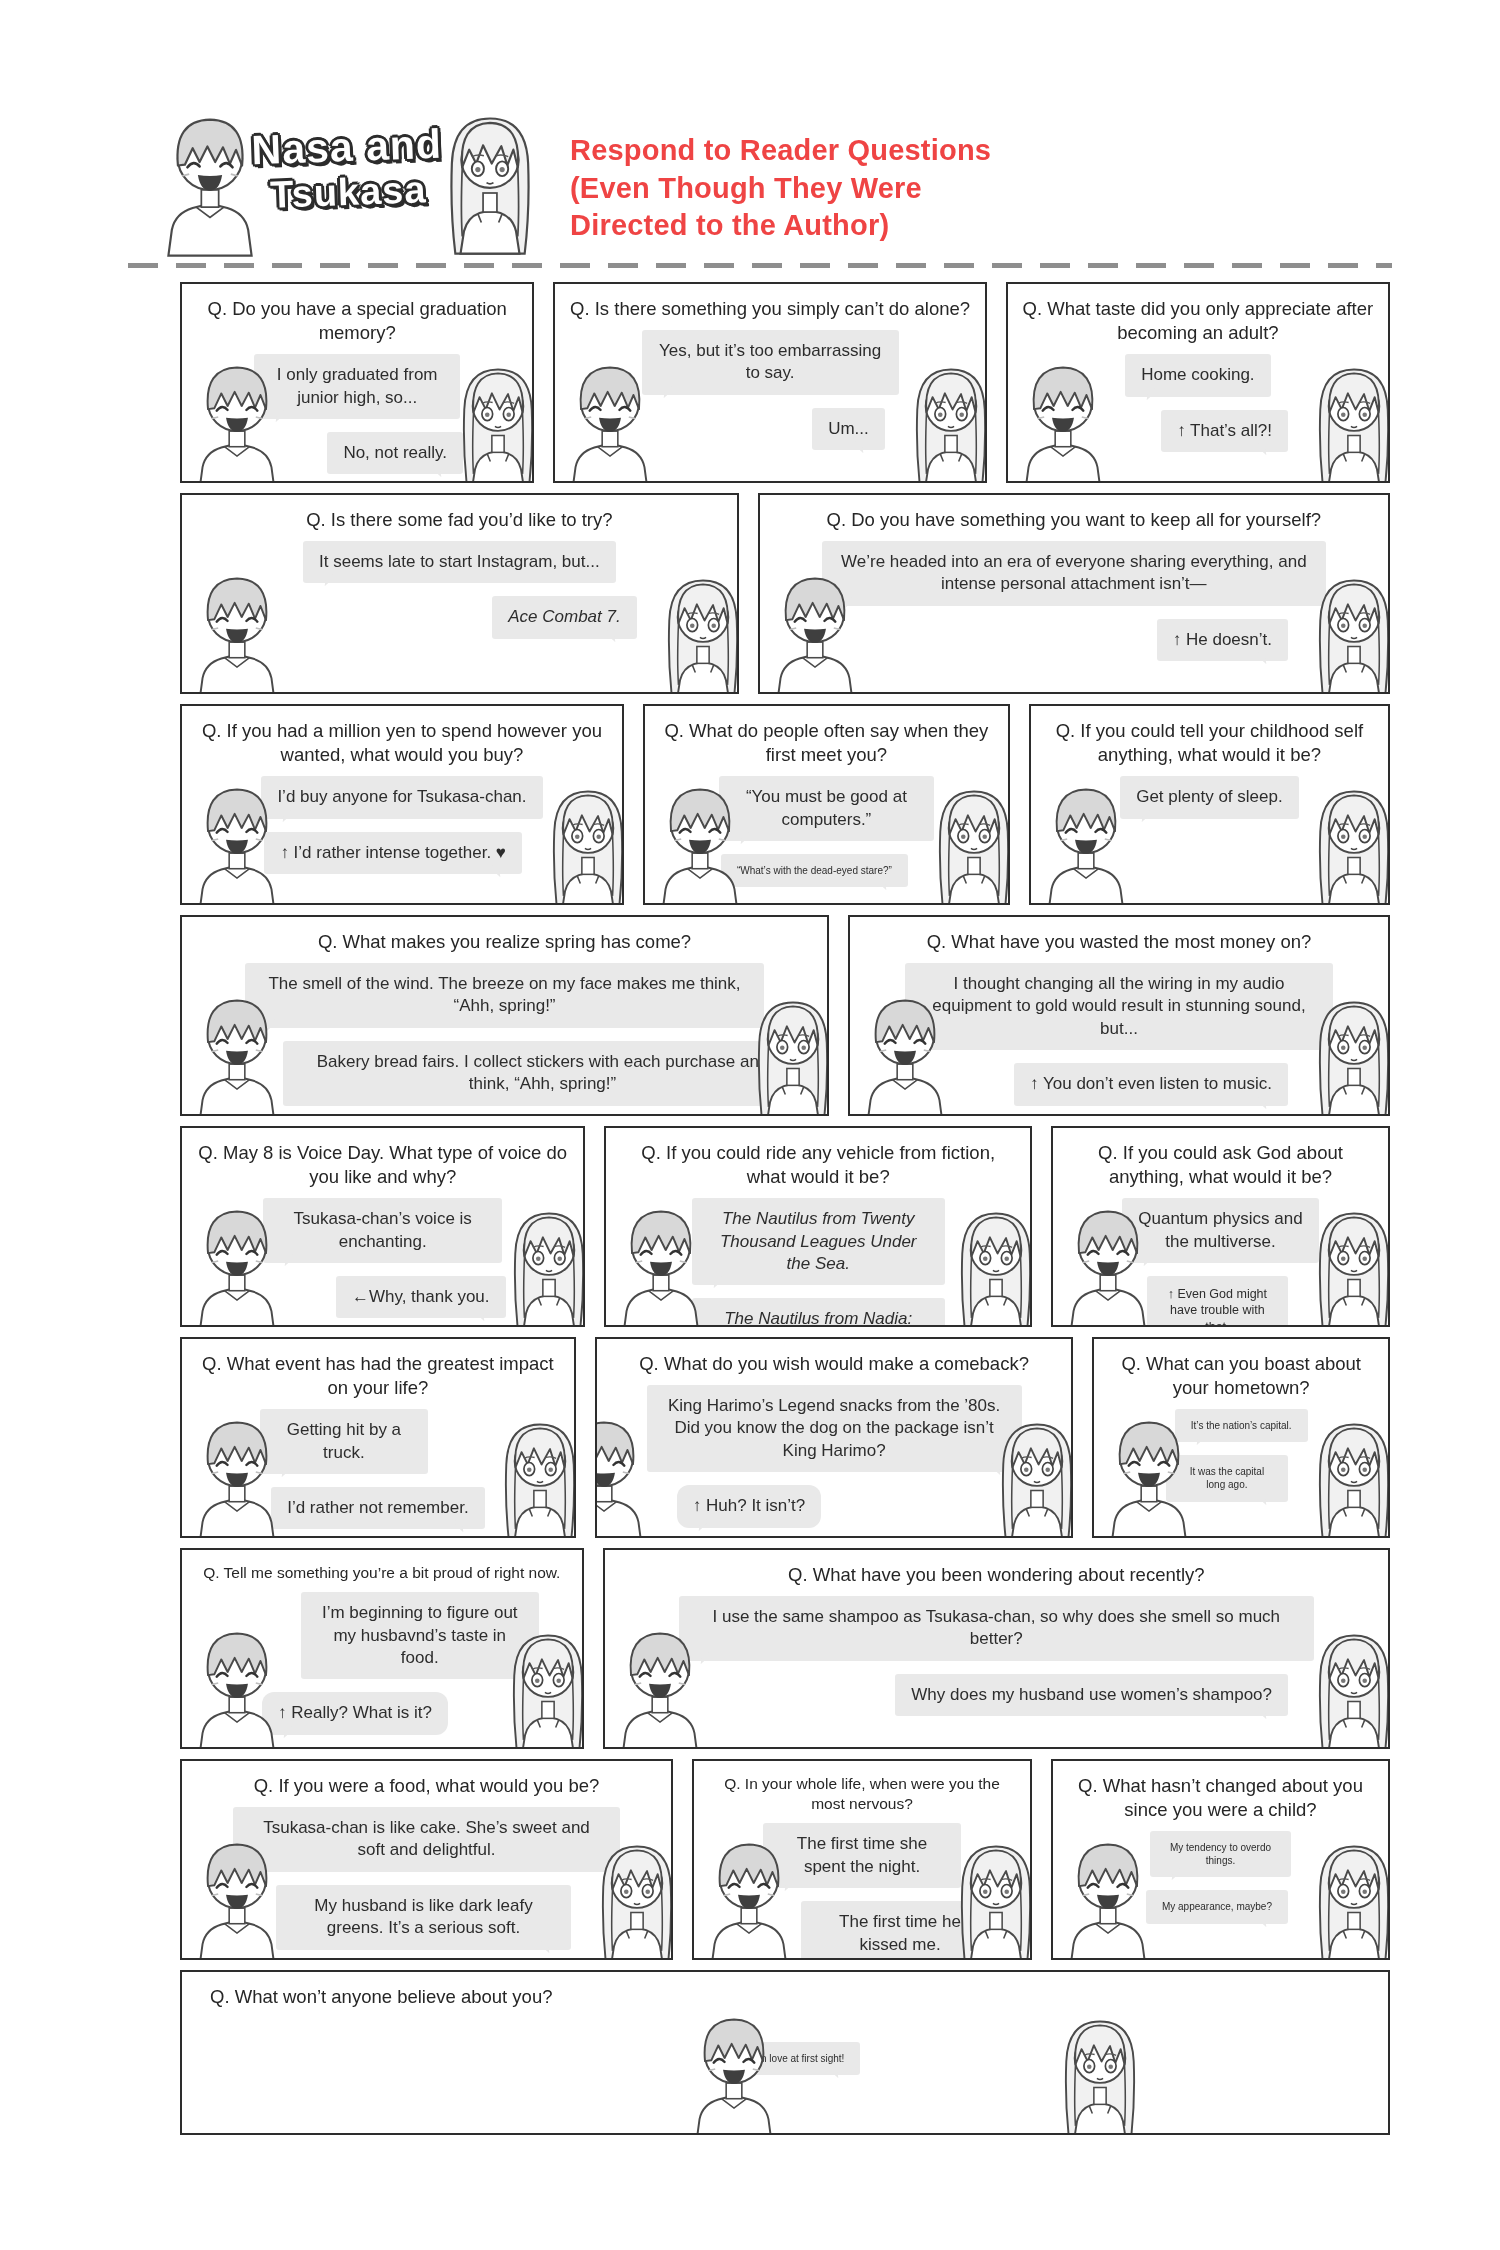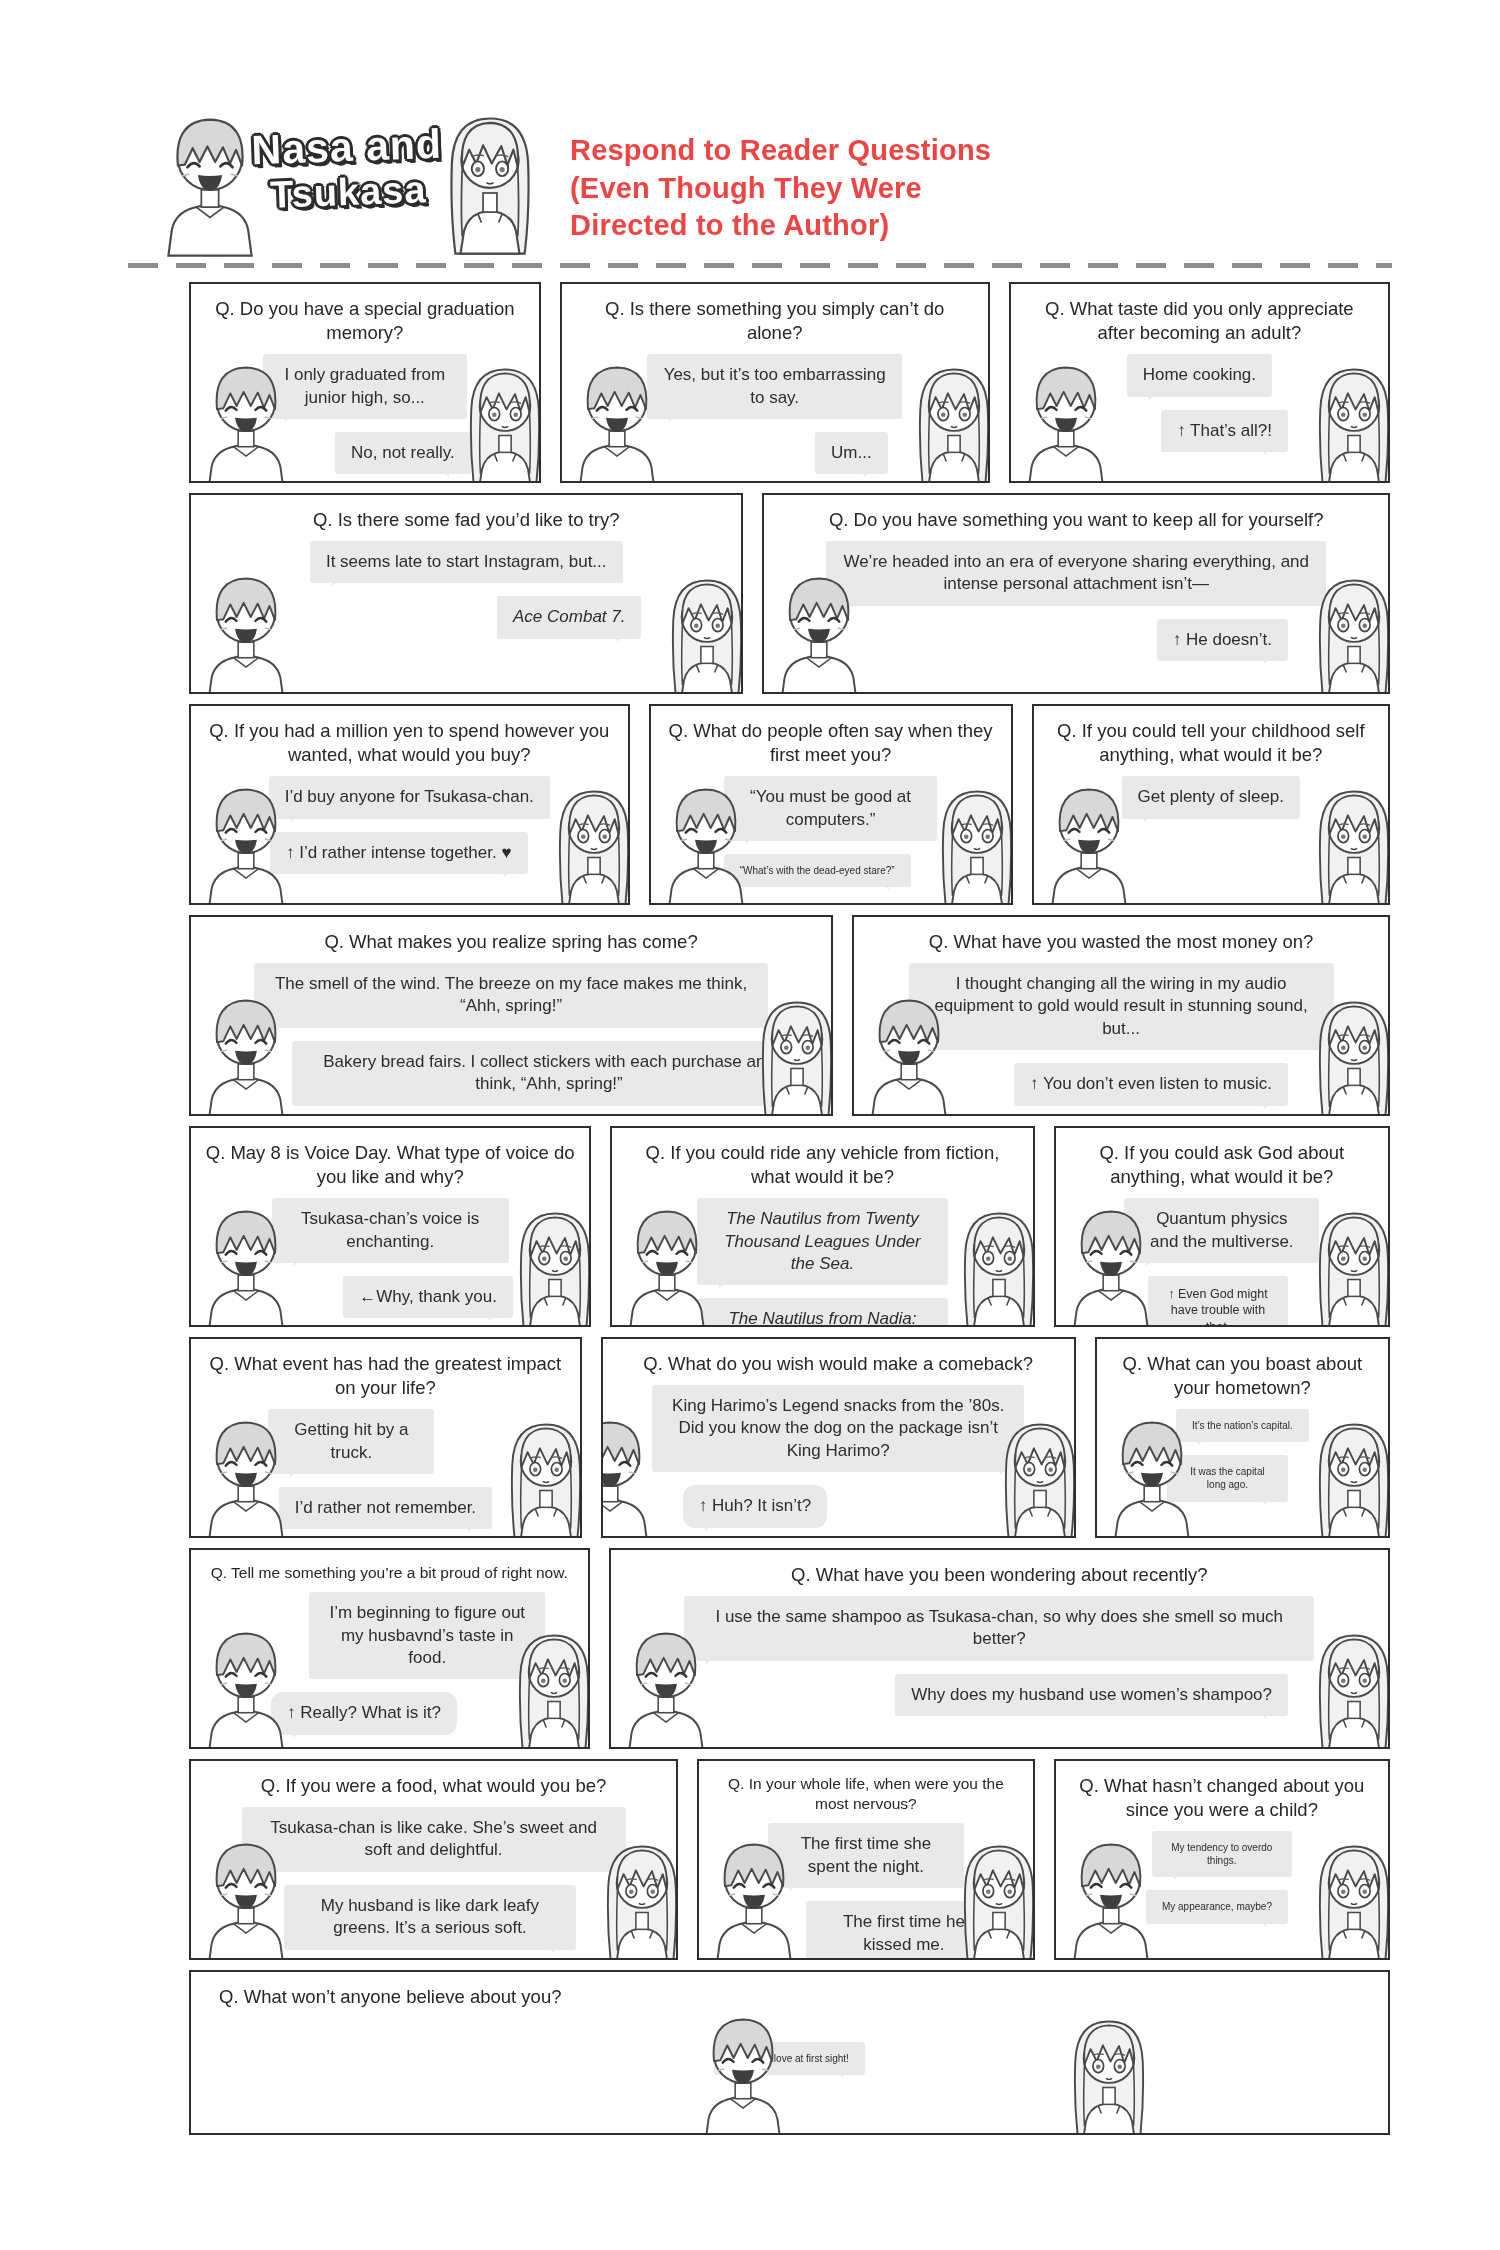--- a/index.html
+++ b/index.html
@@ -17,21 +17,21 @@
       0 -3px 0 #2c2c2c,0 3px 0 #2c2c2c,-3px 0 0 #2c2c2c,3px 0 0 #2c2c2c,3px 4px 0 #2c2c2c;}
   .series-line1{font-size:41px;}
   .series-line2{font-size:38px;margin-top:4px;}
   .page-title{position:absolute;left:570px;top:132px;margin:0;font-size:29px;font-weight:700;
     line-height:1.3;color:#ef4444;letter-spacing:.2px;}
   .dashed{position:absolute;left:128px;right:108px;bottom:14px;height:5px;
     background:repeating-linear-gradient(90deg,#8e8e8e 0 30px,transparent 30px 48px);}
 
   
   .content{position:absolute;left:180px;top:282px;width:1210px;}
-  .row{display:flex;gap:19px;height:201px;margin-bottom:10px;margin-left:9px;}
+  .row{display:flex;gap:19px;height:201px;margin-bottom:10px;}
   .row.final-row{height:165px;margin-bottom:0;}
   .panel{position:relative;border:2px solid #2d2d2d;background:#fff;overflow:hidden;
          display:flex;flex-direction:column;}
   .q{margin:13px 14px 5px;font-size:18.5px;font-weight:400;text-align:center;color:#262626;
      line-height:1.3;}
   .q.qsm{font-size:15.5px;}
   .bubbles{position:relative;display:flex;flex-direction:column;gap:13px;padding:4px 14px 9px;flex:1;}
   .bubble{position:relative;background:#e9e9e9;color:#2d2d2d;padding:10px 16px;border-radius:3px;
     font-size:17px;line-height:1.32;text-align:center;max-width:76%;box-sizing:border-box;}
   .sm{font-size:10px;} .xs{font-size:12.5px;} .it{font-style:italic;}

